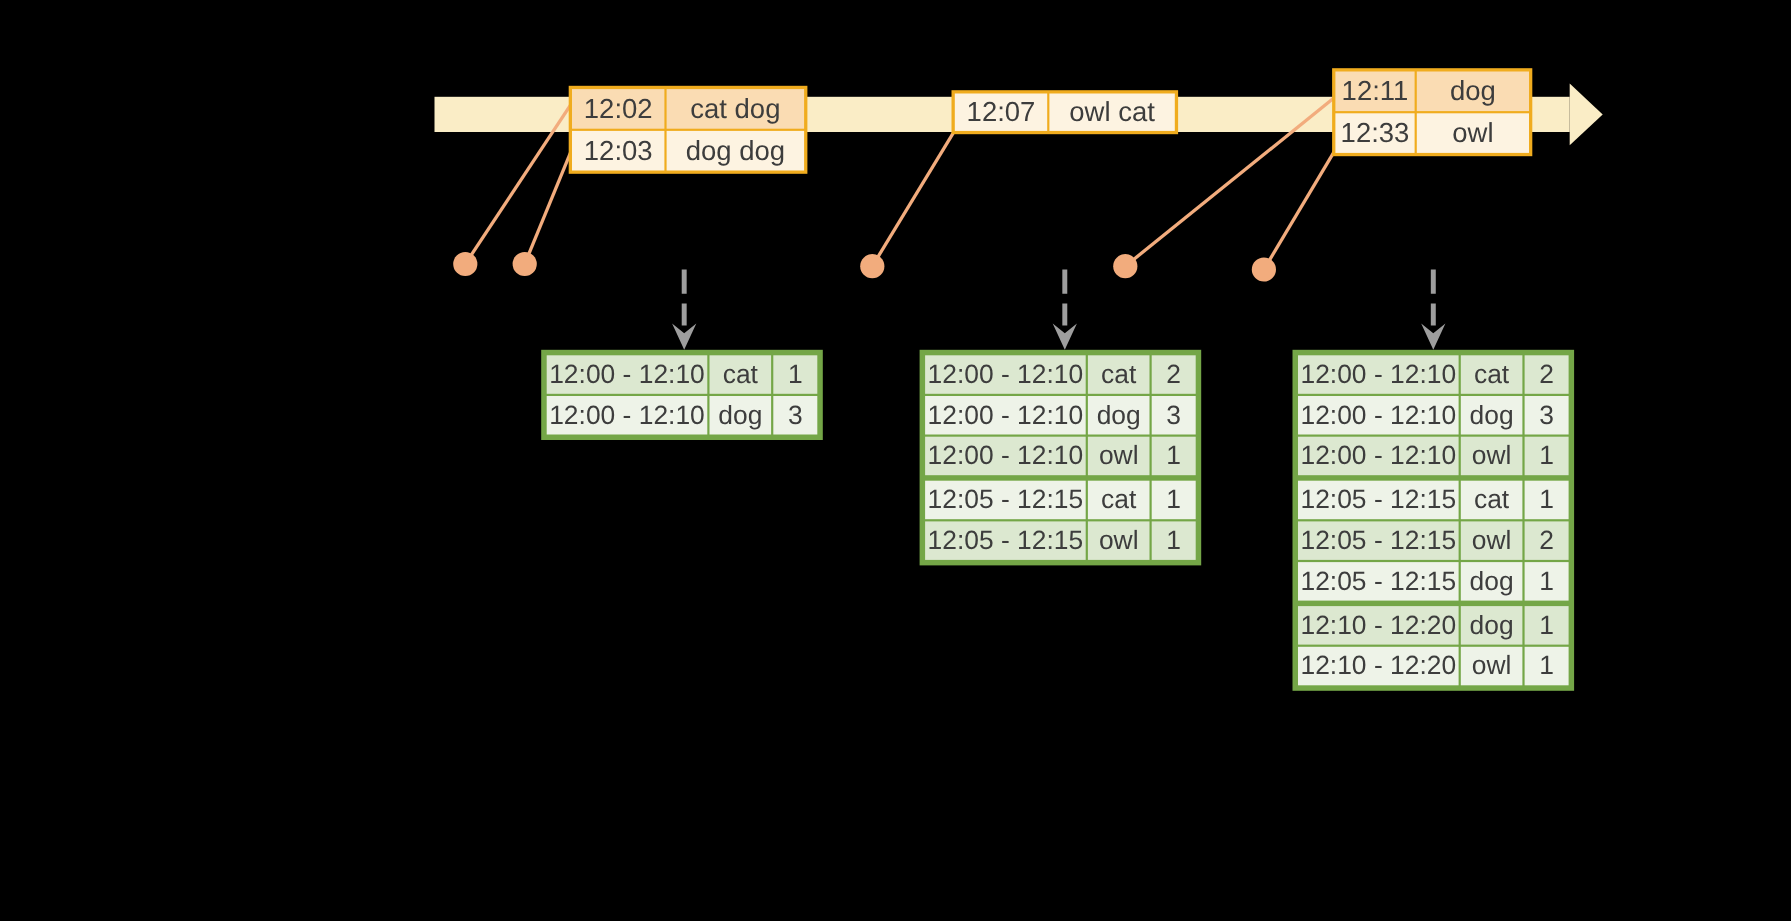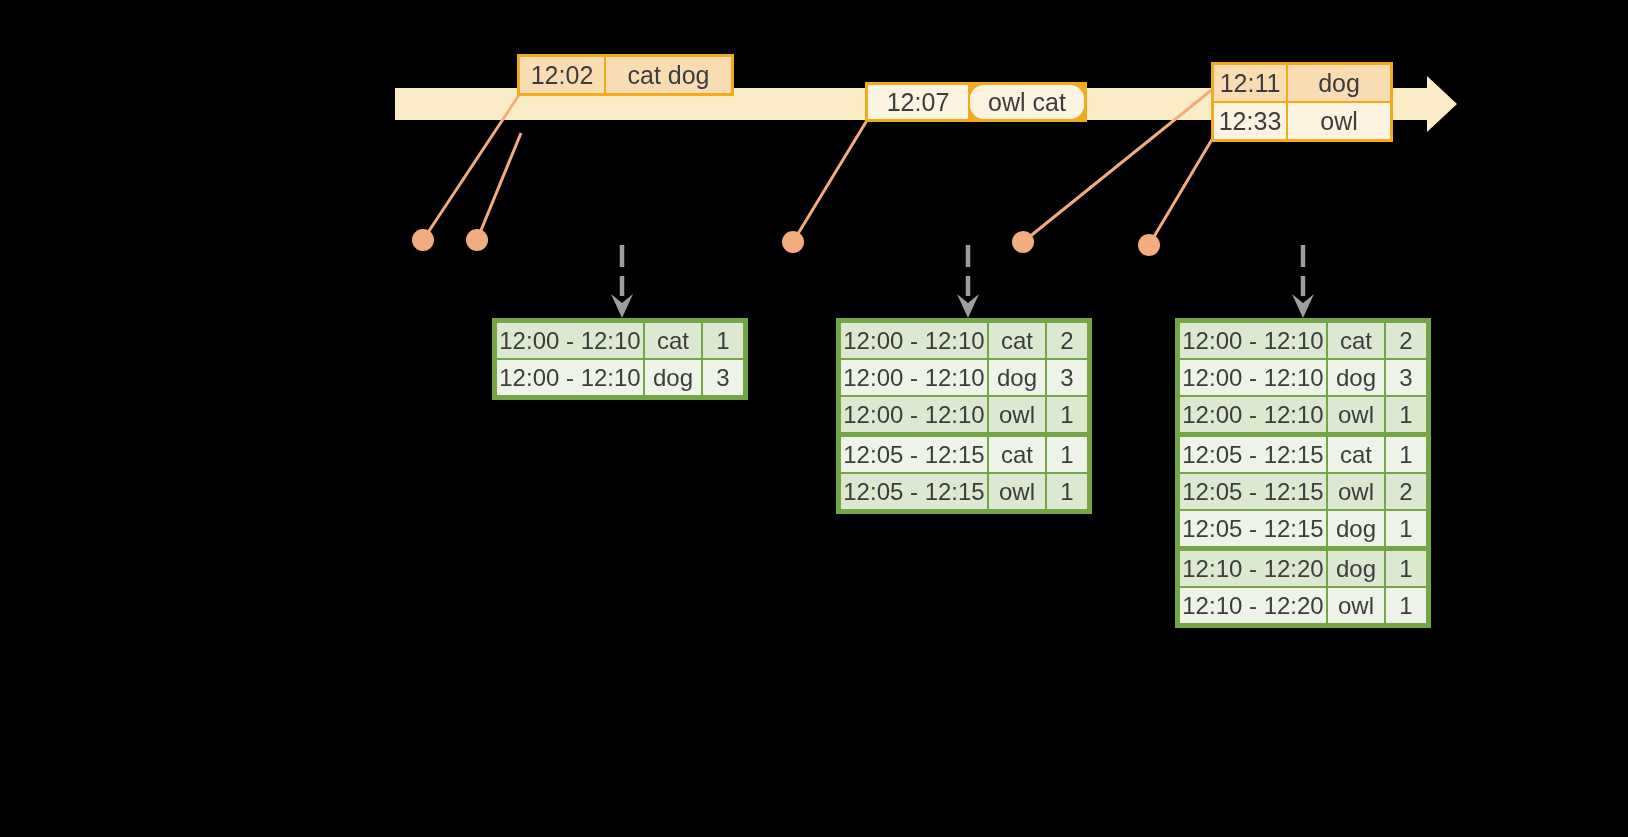--- a/index.html
+++ b/index.html
@@ -29,25 +29,25 @@
   .trighead{fill:var(--trigger-arrow);}
 
   
   .ebox{position:absolute;z-index:2;padding:3px;background:var(--event-border);
         display:flex;flex-direction:column;gap:2px;}
   .erow{display:flex;gap:2px;}
   .ecell{display:flex;align-items:center;justify-content:center;
          color:var(--cell-text);font-size:25px;height:36px;}
   .ecell.dark{background:var(--event-row-dark);}
   .ecell.light{background:var(--event-row-light);}
-  .ebox1{left:517px;top:54px;}
+  .ebox1{left:517px;top:78px;}
   .ebox1 .tcol{width:84px;} .ebox1 .wcol{width:125px;}
   .ebox2{left:865px;top:82px;}
   .ebox2 .ecell{height:34px;}
-  .ebox2 .tcol{width:100px;} .ebox2 .wcol{width:114px;border-radius:14px;}
+  .ebox2 .tcol{width:84px;} .ebox2 .wcol{width:114px;}
   .ebox3{left:1211px;top:62px;}
   .ebox3 .tcol{width:72px;} .ebox3 .wcol{width:102px;}
 
   
   .rtable{position:absolute;z-index:2;padding:5px;background:var(--result-border);
           display:flex;flex-direction:column;}
   .rrow{display:flex;gap:2px;margin-top:2px;}
   .rrow.first{margin-top:0;}
   .rrow.groupstart{margin-top:5px;}
   .rcell{display:flex;align-items:center;justify-content:center;
@@ -93,20 +93,24 @@
       <line class="trig" x1="1303" y1="245" x2="1303" y2="296"></line>
       <polygon class="trighead" points="1292,294 1303,303 1314,294 1303,318"></polygon>
     </g>
   </svg>
 
   <div class="ebox ebox1">
       <div class="erow">
         <div class="ecell tcol dark">12:02</div>
         <div class="ecell wcol dark">cat dog</div>
       </div>
+      <div class="erow">
+        <div class="ecell tcol light">12:03</div>
+        <div class="ecell wcol light">dog dog</div>
+      </div>
     </div>
   <div class="ebox ebox2">
       <div class="erow">
         <div class="ecell tcol light">12:07</div>
         <div class="ecell wcol light">owl cat</div>
       </div>
     </div>
   <div class="ebox ebox3">
       <div class="erow">
         <div class="ecell tcol dark">12:11</div>

